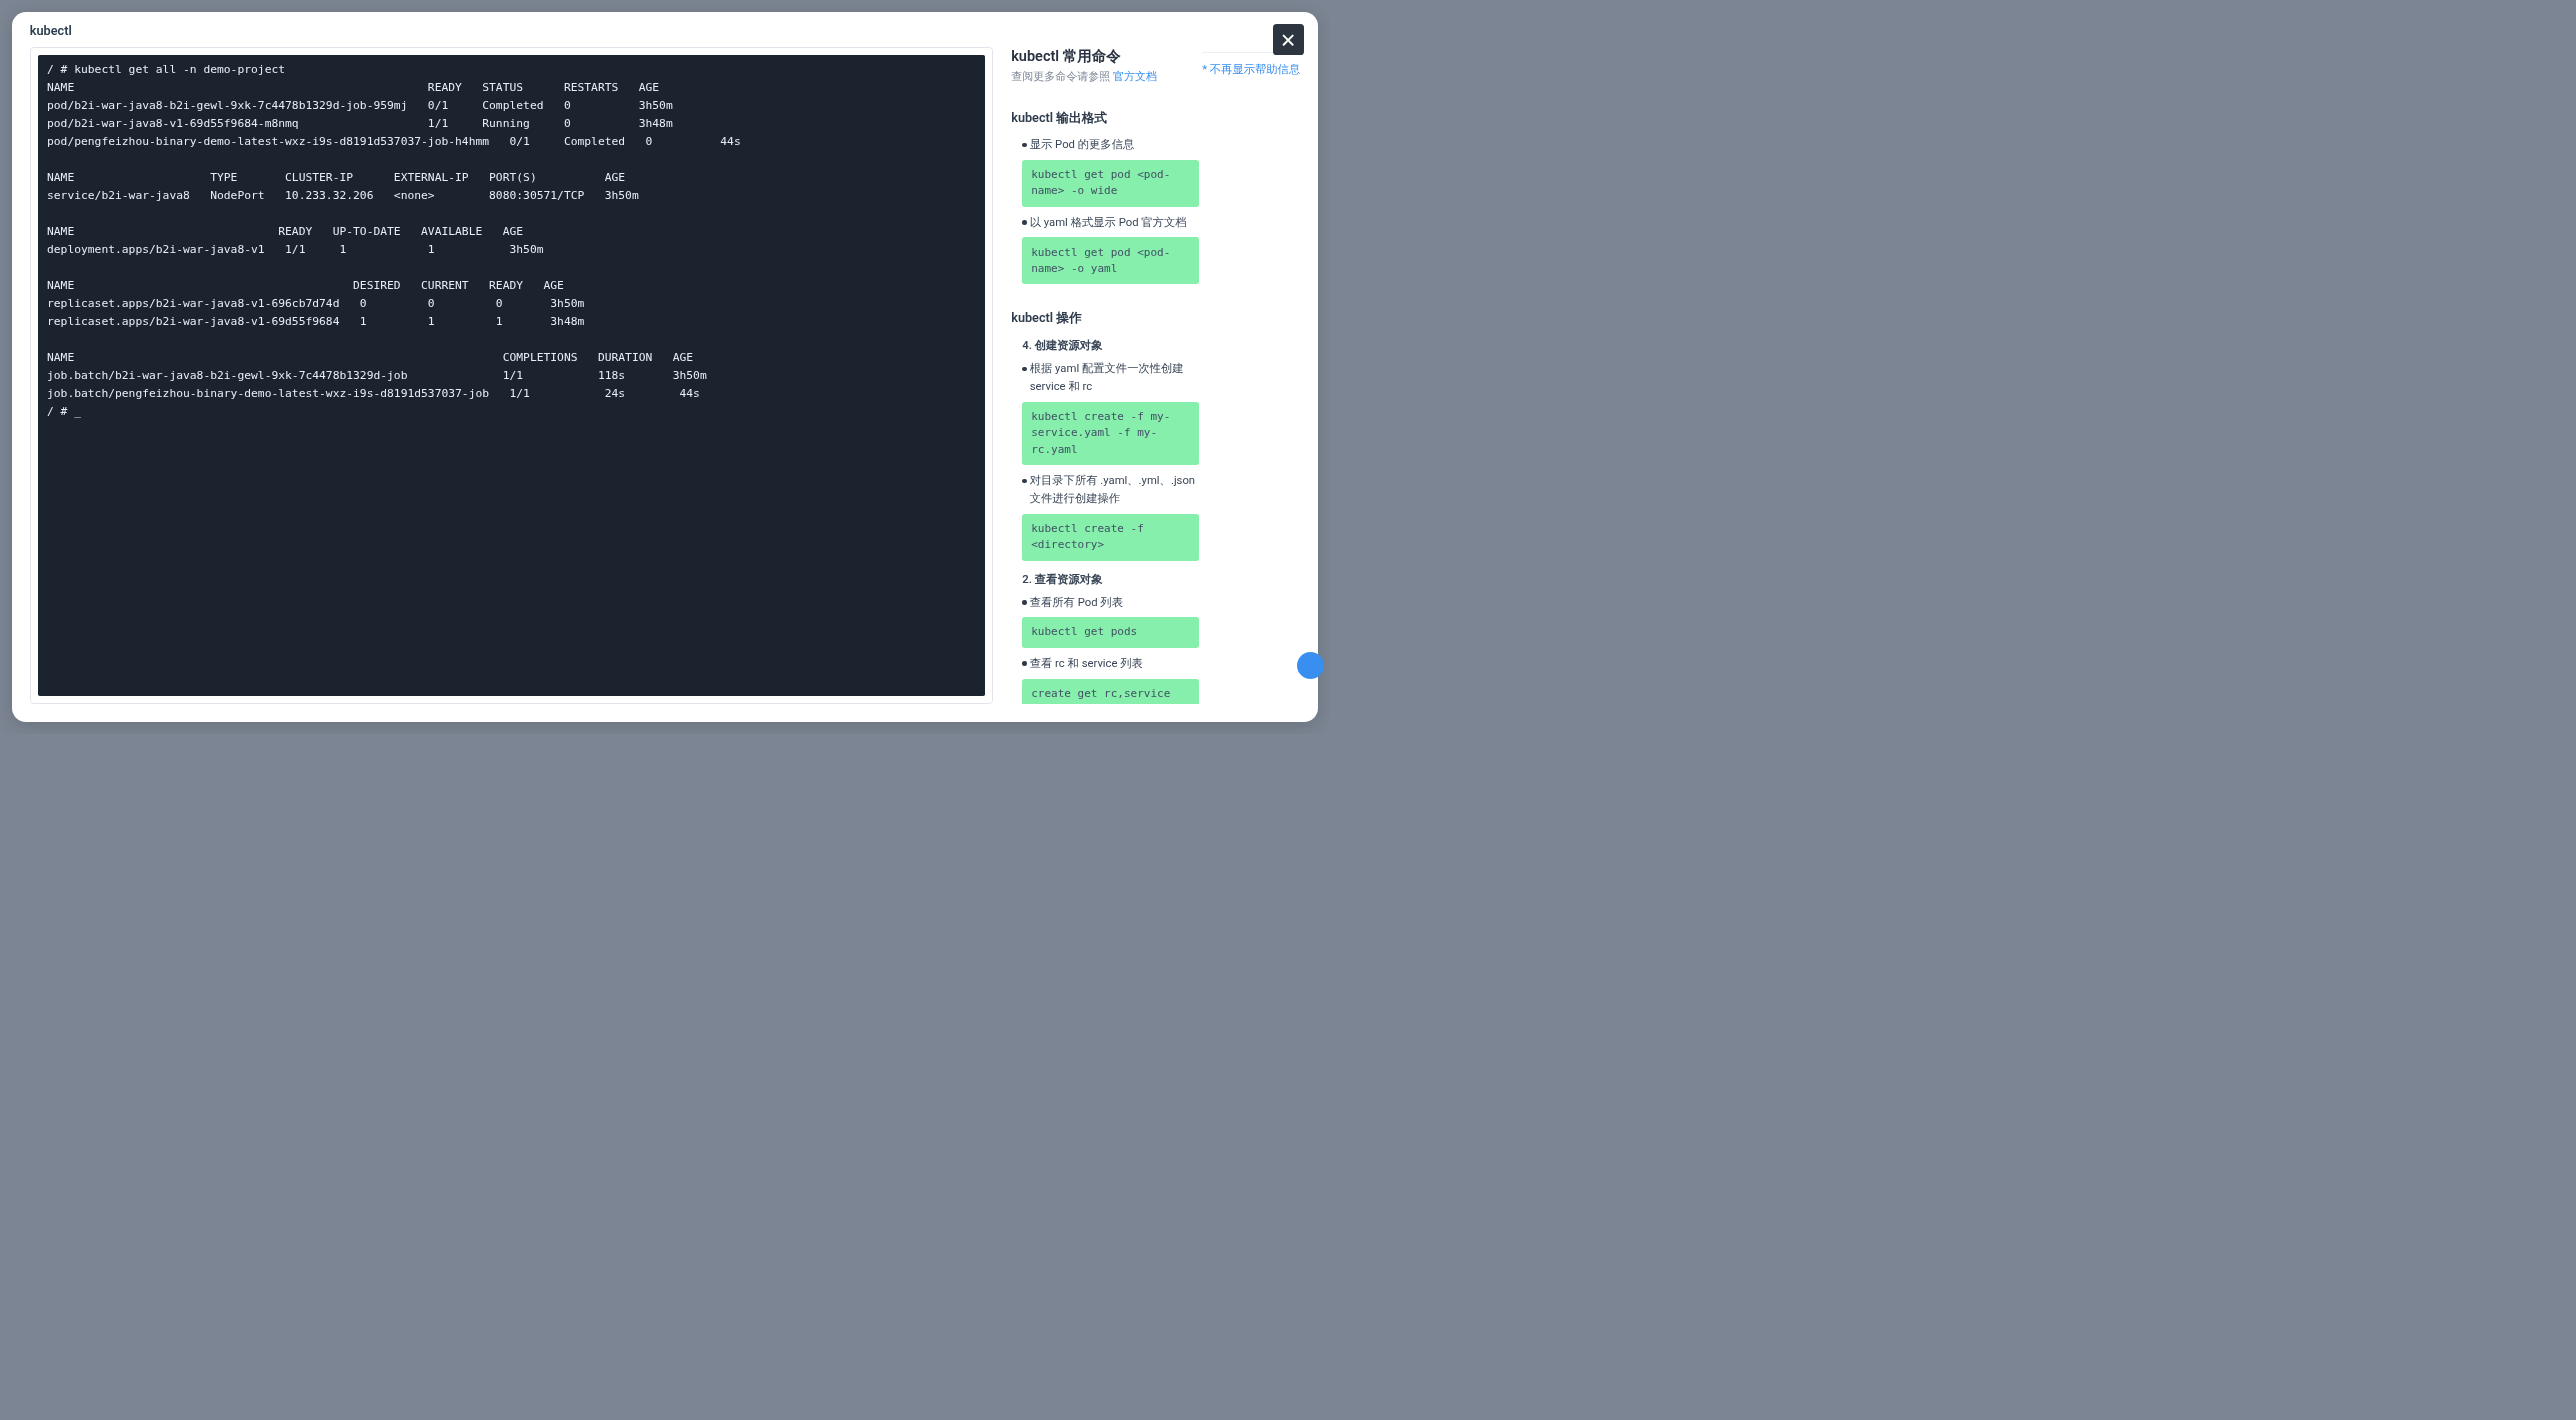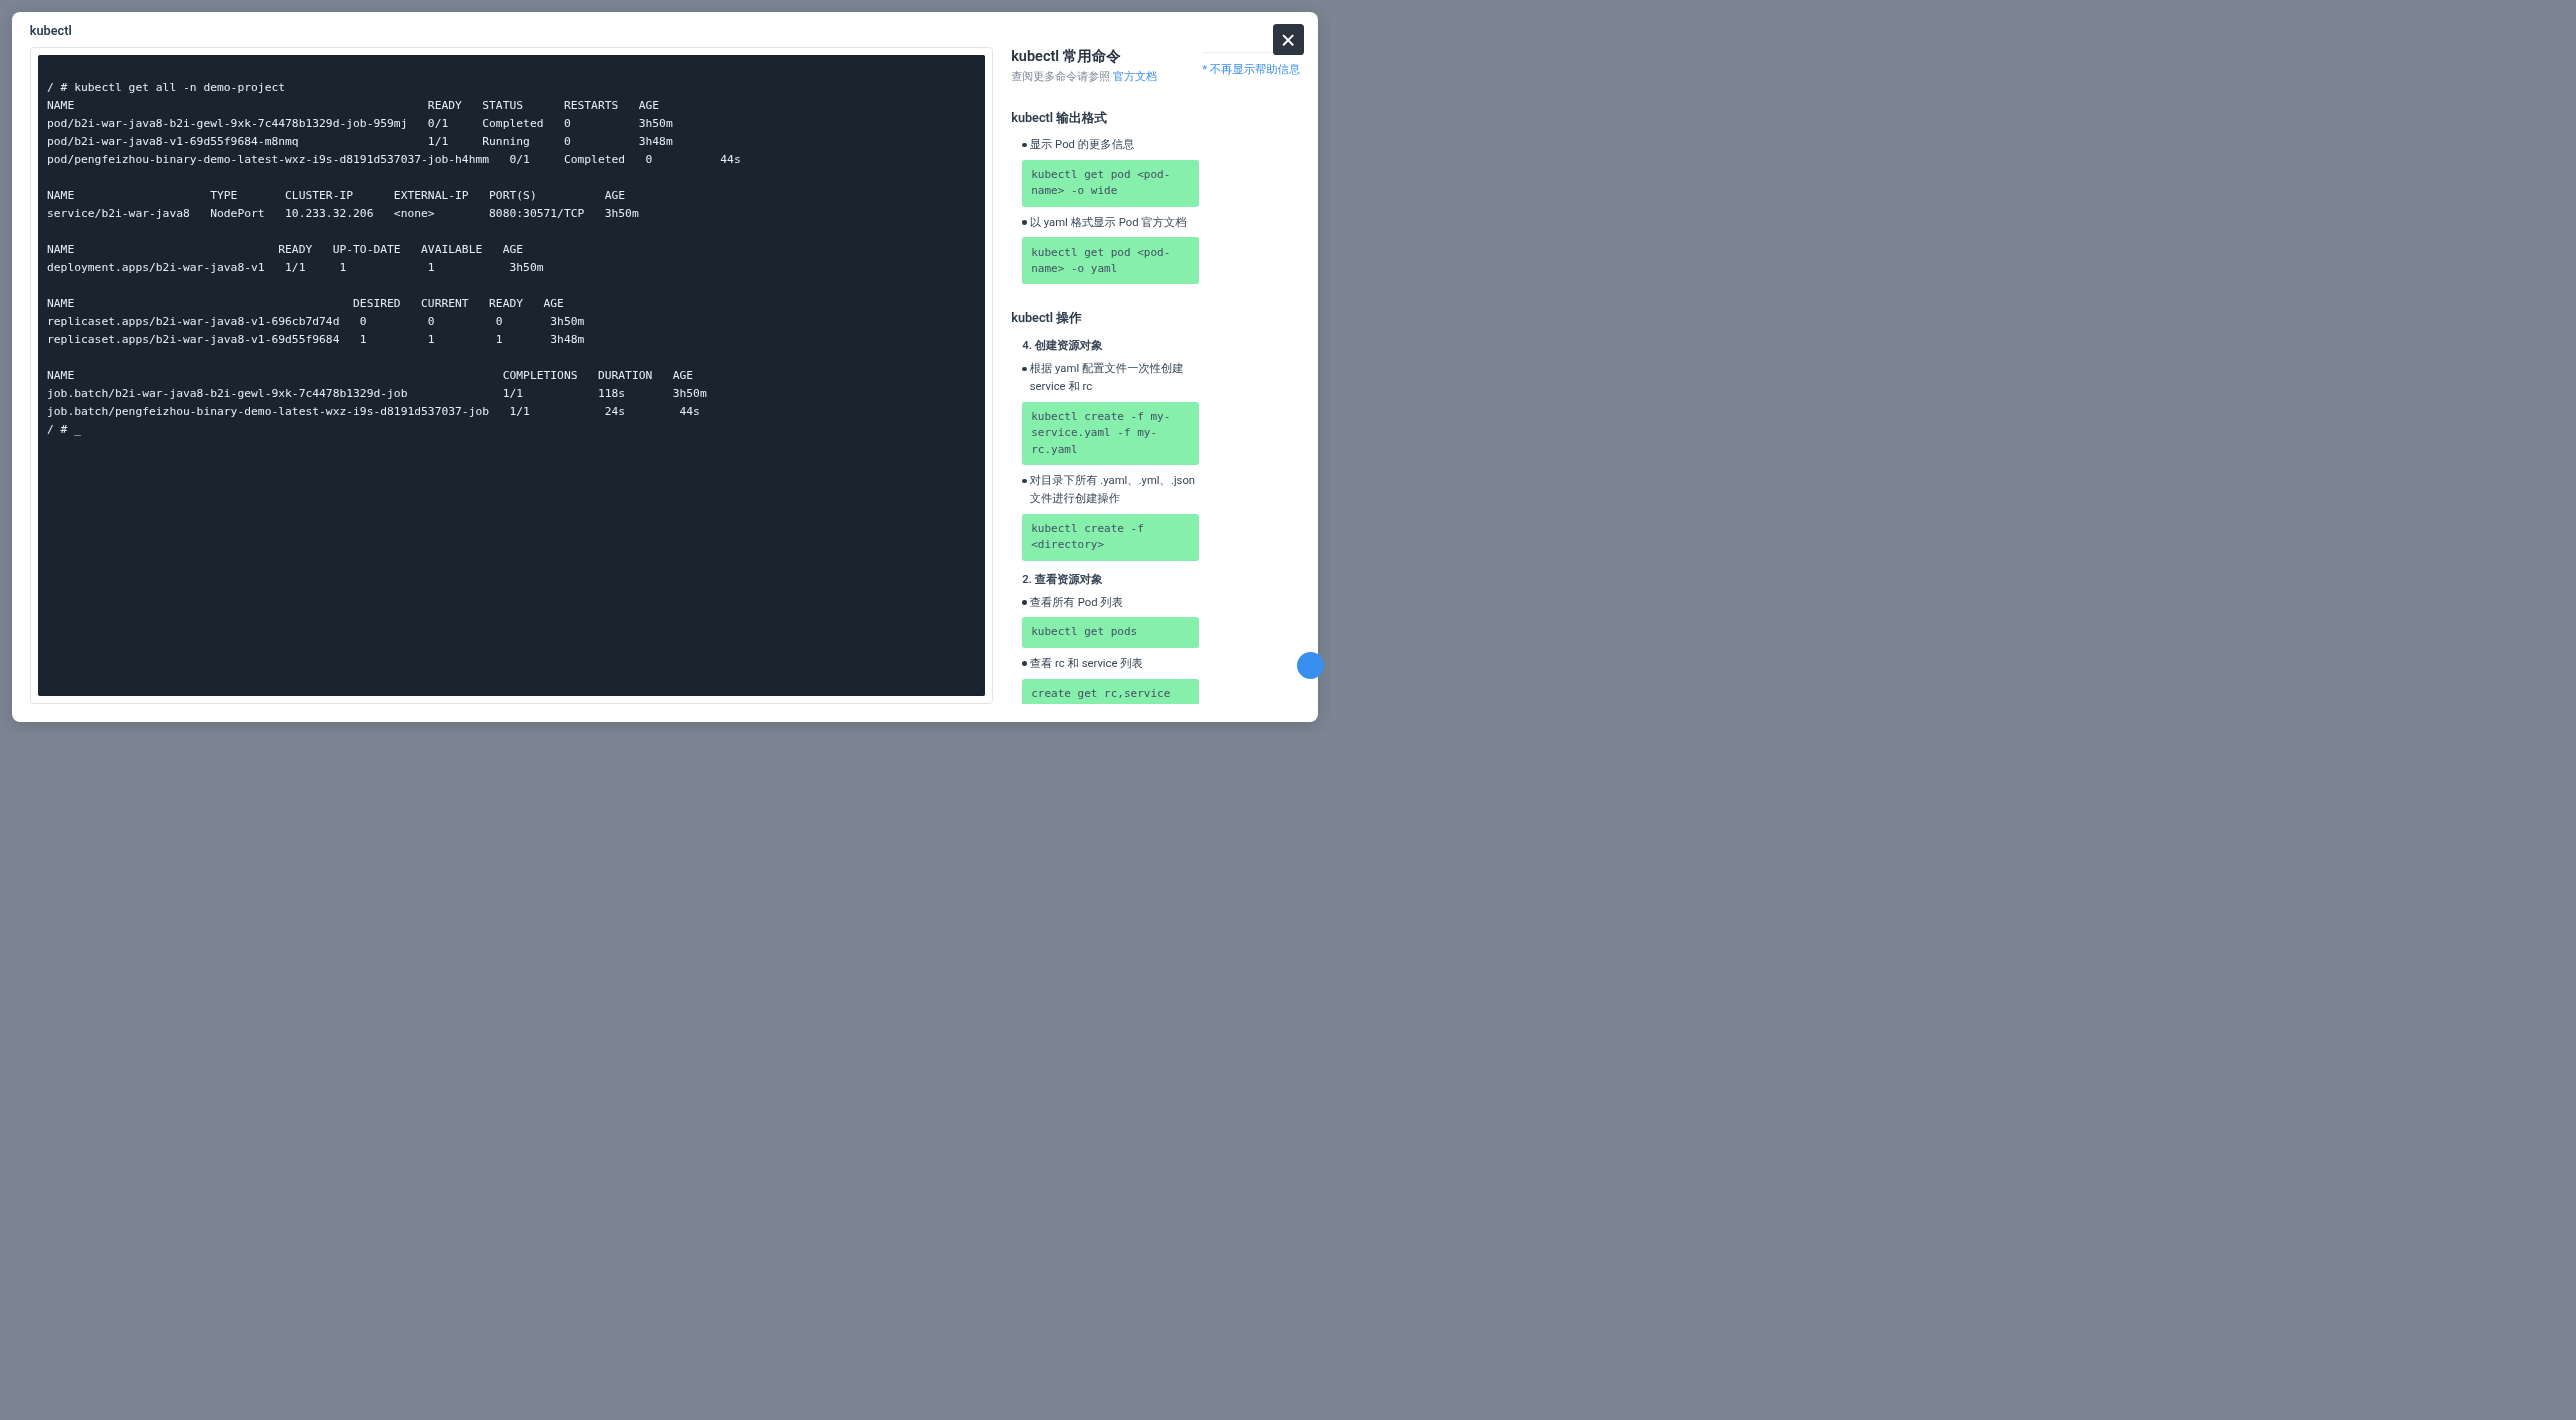--- a/index.html
+++ b/index.html
@@ -6,21 +6,21 @@
     body {
       background: #7c8593;
       font-family: -apple-system, BlinkMacSystemFont, "Segoe UI", Roboto, sans-serif;
       width: 1330px;
       height: 734px;
       padding: 11.8px;
       overflow: hidden;
     }
     .modal {
       background: #fff;
-      border-radius: 8px;
+      border-radius: 14px;
       width: 100%;
       height: 100%;
       display: flex;
       flex-direction: column;
       position: relative;
       box-shadow: 0 3.6px 18px rgba(0,0,0,0.15);
     }
     .modal-header {
       display: flex;
       align-items: center;
@@ -64,21 +64,21 @@
       min-height: 0;
     }
     .terminal {
       flex: 1;
       background: #1a232e;
       border-radius: 1.8px;
       color: #e8eef6;
       font-family: "Menlo", "Monaco", "Consolas", monospace;
       font-size: 11.3px;
       line-height: 18px;
-      padding: 24px 9px;
+      padding: 6px 9px;
       overflow: auto;
       white-space: pre;
     }
     .help-panel {
       width: 289px;
       min-width: 289px;
       display: flex;
       flex-direction: row;
       min-height: 0;
     }

